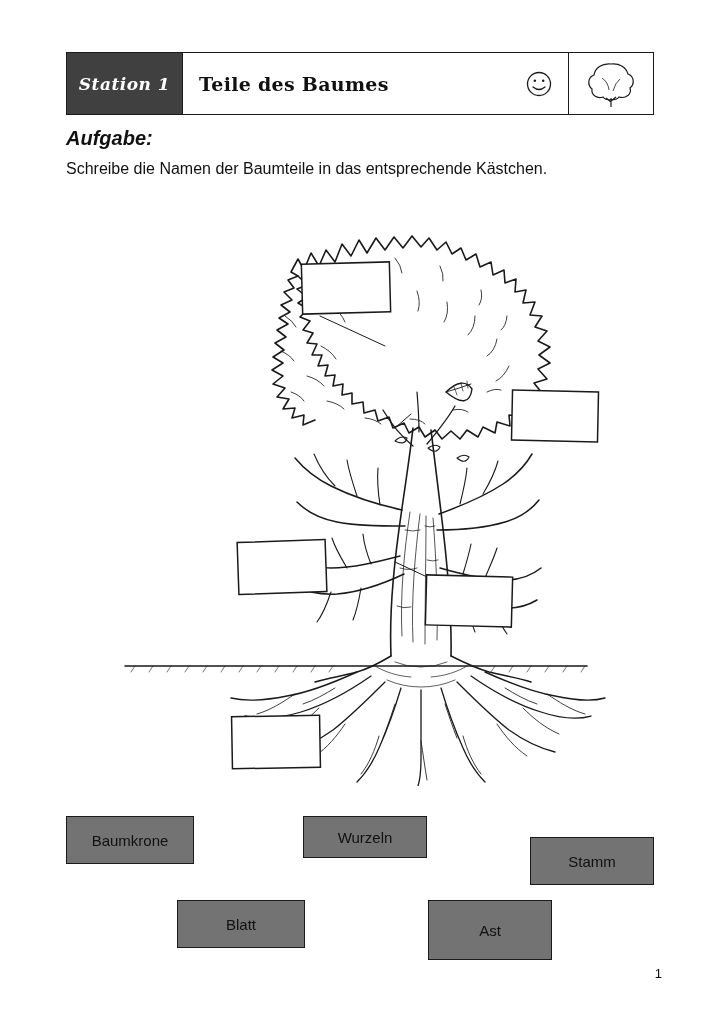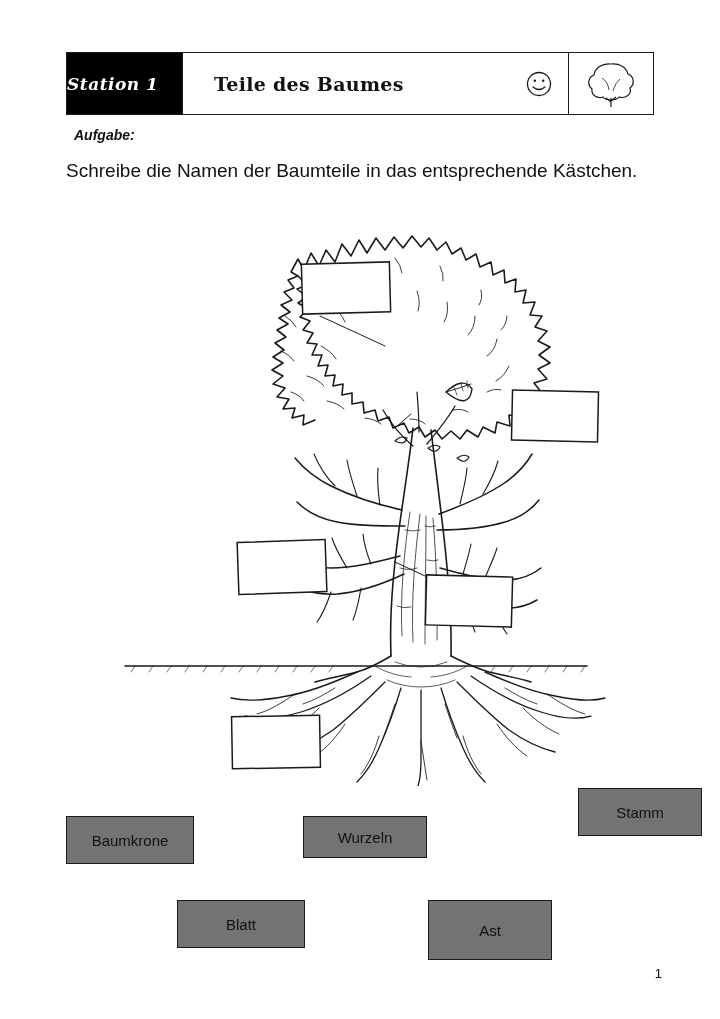--- a/index.html
+++ b/index.html
@@ -23,39 +23,39 @@
     top: 52px;
     width: 588px;
     height: 63px;
     border: 1px solid #1a1a1a;
     box-sizing: border-box;
     display: flex;
     align-items: stretch;
   }
   .station-badge {
     width: 115px;
-    background: #000000;
-    display: flex;
-    align-items: center;
-    justify-content: flex-start;
+    background: #404040;
+    display: flex;
+    align-items: center;
+    justify-content: center;
     border-right: 1px solid #1a1a1a;
   }
   .station-badge span {
     color: #ffffff;
     font-family: "DejaVu Serif", serif;
     font-weight: bold;
     font-style: italic;
     font-size: 17px;
     letter-spacing: 0.5px;
   }
   .header-title {
     flex: 1;
     display: flex;
     align-items: center;
-    padding-left: 31px;
+    padding-left: 16px;
   }
   .header-title span {
     font-family: "DejaVu Serif", serif;
     font-weight: bold;
     font-size: 19px;
     letter-spacing: 0.3px;
   }
   .smiley {
     width: 58px;
     display: flex;
@@ -70,28 +70,27 @@
     justify-content: center;
   }
 
   
   .task-label {
     position: absolute;
     left: 66px;
     top: 127px;
     font-weight: bold;
     font-style: italic;
-    font-size: 14px;
-    margin-left: 8px;
+    font-size: 20px;
   }
   .task-text {
     position: absolute;
     left: 66px;
     top: 160px;
-    font-size: 19px;
+    font-size: 16px;
   }
 
   
   .drawing {
     position: absolute;
     left: 95px;
     top: 196px;
     width: 520px;
     height: 590px;
   }
@@ -306,21 +305,21 @@
   </g>
 </svg>
 </div>
 
 <div class="wordbox" style="left:66px; top:816px; width:128px; height:48px;">
   <span>Baumkrone</span>
 </div>
 <div class="wordbox" style="left:303px; top:816px; width:124px; height:42px;">
   <span>Wurzeln</span>
 </div>
-<div class="wordbox" style="left:530px; top:788px; width:124px; height:48px;margin-left:48px;">
+<div class="wordbox" style="left:530px; top:837px; width:124px; height:48px;">
   <span>Stamm</span>
 </div>
 <div class="wordbox" style="left:177px; top:900px; width:128px; height:48px;">
   <span>Blatt</span>
 </div>
 <div class="wordbox" style="left:428px; top:900px; width:124px; height:60px;">
   <span>Ast</span>
 </div>
 
 <div class="page-number">1</div>

